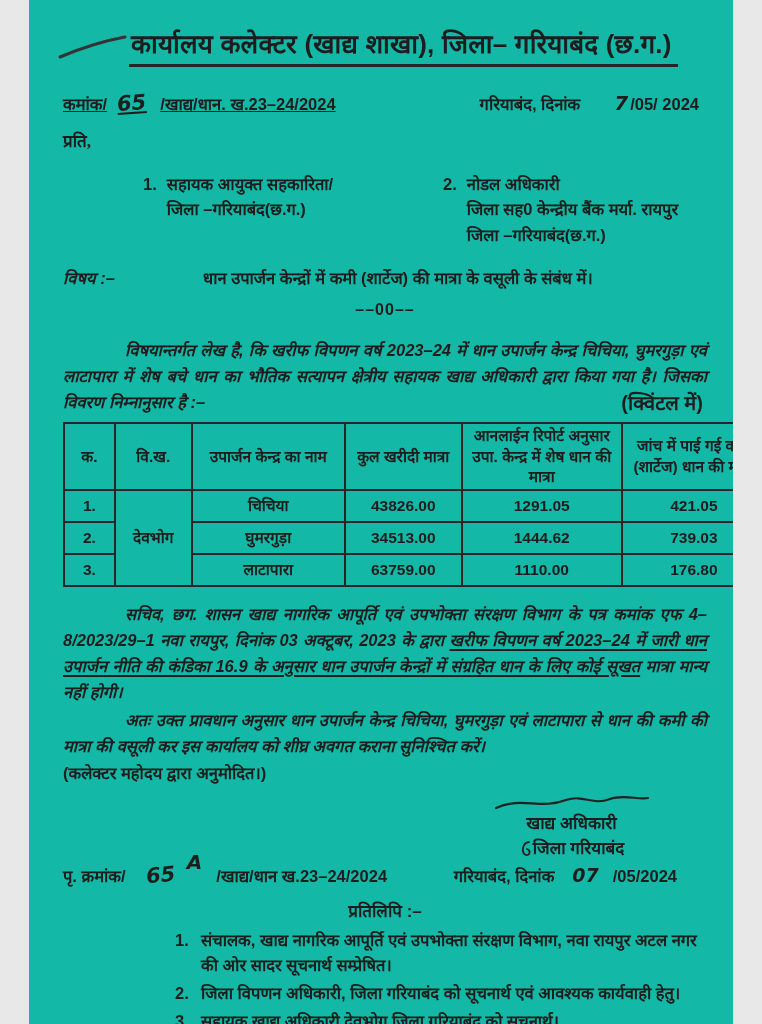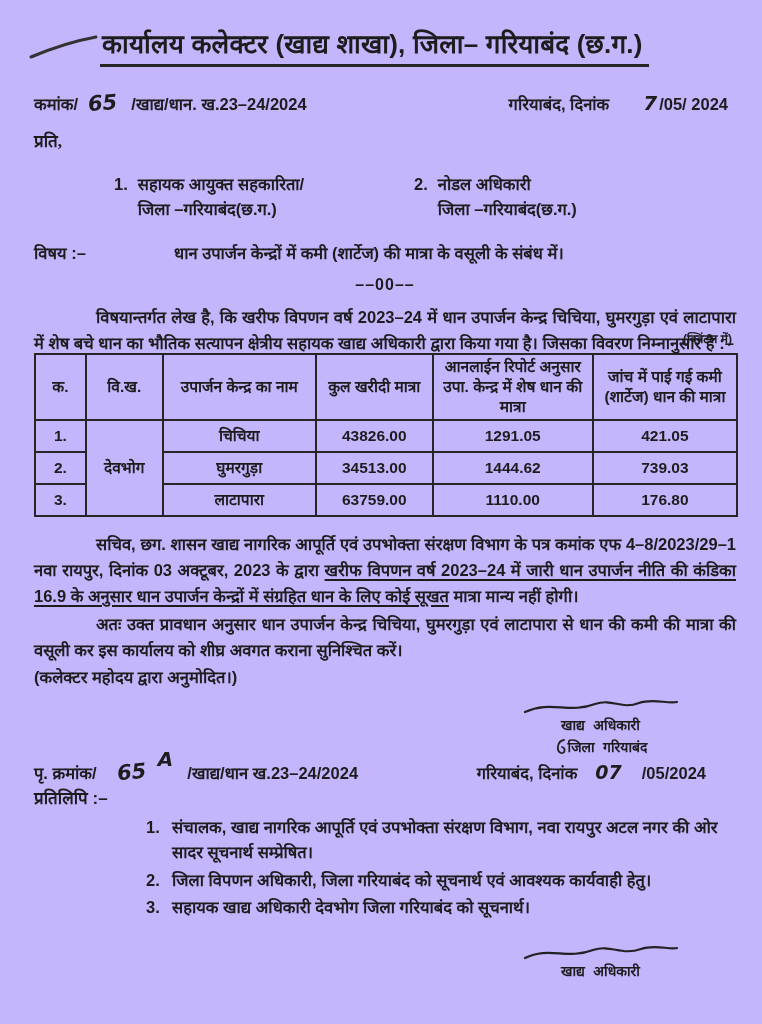--- a/index.html
+++ b/index.html
@@ -1,20 +1,20 @@
 <!DOCTYPE html>
 <html lang="hi"><head>
 <meta charset="utf-8">
 <style>
   html,body{margin:0;padding:0;background:#e8e8e8;}
   .page{
     position:relative;
-    width:762px;height:1024px;
+    width:704px;height:1024px;
     margin:0 auto;
-    background:#c4b5fd;
+    background:#14b8a6;
     color:#1d1d1d;
     font-family:"Liberation Sans","DejaVu Sans",sans-serif;
     font-weight:700;
     box-sizing:border-box;
     padding:18px 26px 0 34px;
     overflow:hidden;
   }
   .hw{
     font-family:"DejaVu Sans",sans-serif;
     font-style:italic;
@@ -28,43 +28,44 @@
     width:fit-content;
     margin:10px 0 0 66px;
     padding:0 6px 3px 2px;
     border-bottom:3px solid #262626;
     letter-spacing:.2px;
   }
   .ref-row{
     display:flex;align-items:baseline;
     margin-top:24px;font-size:16.5px;
   }
-  .ref-left{display:flex;align-items:baseline;}
+  .ref-left{display:flex;align-items:baseline;text-decoration:underline;}
   .ref-number{font-size:21px;margin:0 14px 0 10px;transform:rotate(-4deg);display:inline-block;}
   .ref-right{margin-left:auto;display:flex;align-items:baseline;padding-right:8px;}
   .date-day{font-size:20px;margin:0 2px 0 34px;}
   
   .salutation{margin-top:14px;font-size:17px;font-family:Liberation Serif, serif;}
   .addressees{display:flex;margin:20px 0 0 80px;gap:0;}
   .addressee{display:flex;font-size:16.5px;line-height:1.55;}
   .addressee .num{margin-right:10px;}
   .addressee-1{width:300px;}
   
   .subject-row{display:flex;margin-top:18px;font-size:16.5px;}
-  .subject-row .label{width:98px;}
+  .subject-row .label{width:98px;font-style:italic;}
   .subject-row .text{margin-left:42px;}
   .separator{text-align:center;margin-top:12px;font-size:16px;letter-spacing:1px;}
   
   .para{
     font-size:16.5px;line-height:1.58;
     text-align:justify;
-    margin:10px 0 0 0;
+    margin:18px 0 0 0;
+    font-style:italic;
   }
   .indent{text-indent:62px;}
-  .unit-note{text-align:right;margin-top:-26px;font-size:12px;padding-right:4px;}
+  .unit-note{text-align:right;margin-top:-26px;font-size:20px;padding-right:4px;}
   .u{text-decoration:underline;text-underline-offset:3px;text-decoration-thickness:1.5px;}
   .approved{font-size:16.5px;margin-top:2px;}
   
   table.qty{
     border-collapse:collapse;
     margin-top:6px;
     width:704px;
     font-size:15.5px;
   }
   table.qty th, table.qty td{
@@ -80,34 +81,34 @@
   table.qty .col-centre{width:155px;}
   table.qty .col-purchased{width:112px;}
   table.qty .col-online{width:162px;}
   table.qty .col-shortage{width:145px;}
   table.qty td{height:26px;}
   
   .sig-block{
     width:215px;
     margin:8px 28px 0 auto;
     text-align:center;
-    font-size:14px;line-height:1.45;font-family:Liberation Mono, monospace;
+    font-size:17px;line-height:1.45;
   }
   .sig-line{display:block;margin:0 auto -2px auto;}
   .loop-mark{vertical-align:-4px;margin-right:1px;}
   .despatch-row{
     display:flex;align-items:baseline;
     margin-top:2px;font-size:16.5px;
   }
   .despatch-left{display:flex;align-items:baseline;flex-wrap:nowrap;gap:8px;}
   .ref2-number{font-size:21px;margin:0 2px 0 12px;transform:rotate(-5deg);display:inline-block;}
   .ref2-mark{font-size:20px;position:relative;top:-13px;margin:0 6px 0 2px;}
   .despatch-right{margin-left:auto;display:flex;align-items:baseline;padding-right:30px;}
-  .despatch-day{font-size:19px;margin:0 20px 0 18px;}
-  .copy-label{font-size:17px;margin-top:2px;}
+  .despatch-day{font-size:19px;margin:0 14px 0 18px;}
+  .copy-label{font-size:17px;margin-top:12px;text-align:center;}
   
   .copy-list{margin:6px 0 0 112px;font-size:16.5px;line-height:1.5;}
   .copy-item{display:flex;margin-top:3px;}
   .copy-item .num{width:26px;flex:none;}
   .copy-item .txt{max-width:580px;text-align:left;}
   .sig-bottom{margin-top:22px;}
 </style>
 </head>
 <body>
 
@@ -141,20 +142,21 @@
       <span class="num">1.</span>
       <div>
         <div>सहायक आयुक्त सहकारिता/</div>
         <div>जिला –गरियाबंद(छ.ग.)</div>
       </div>
     </div>
     <div class="addressee">
       <span class="num">2.</span>
       <div>
         <div>नोडल अधिकारी</div>
+        <div>जिला सह0 केन्द्रीय बैंक मर्या. रायपुर</div>
         <div>जिला –गरियाबंद(छ.ग.)</div>
       </div>
     </div>
   </div>
 
   <div class="subject-row">
     <span class="label">विषय :–</span>
     <span class="text">धान उपार्जन केन्द्रों में कमी (शार्टेज) की मात्रा के वसूली के संबंध में।</span>
   </div>
 

